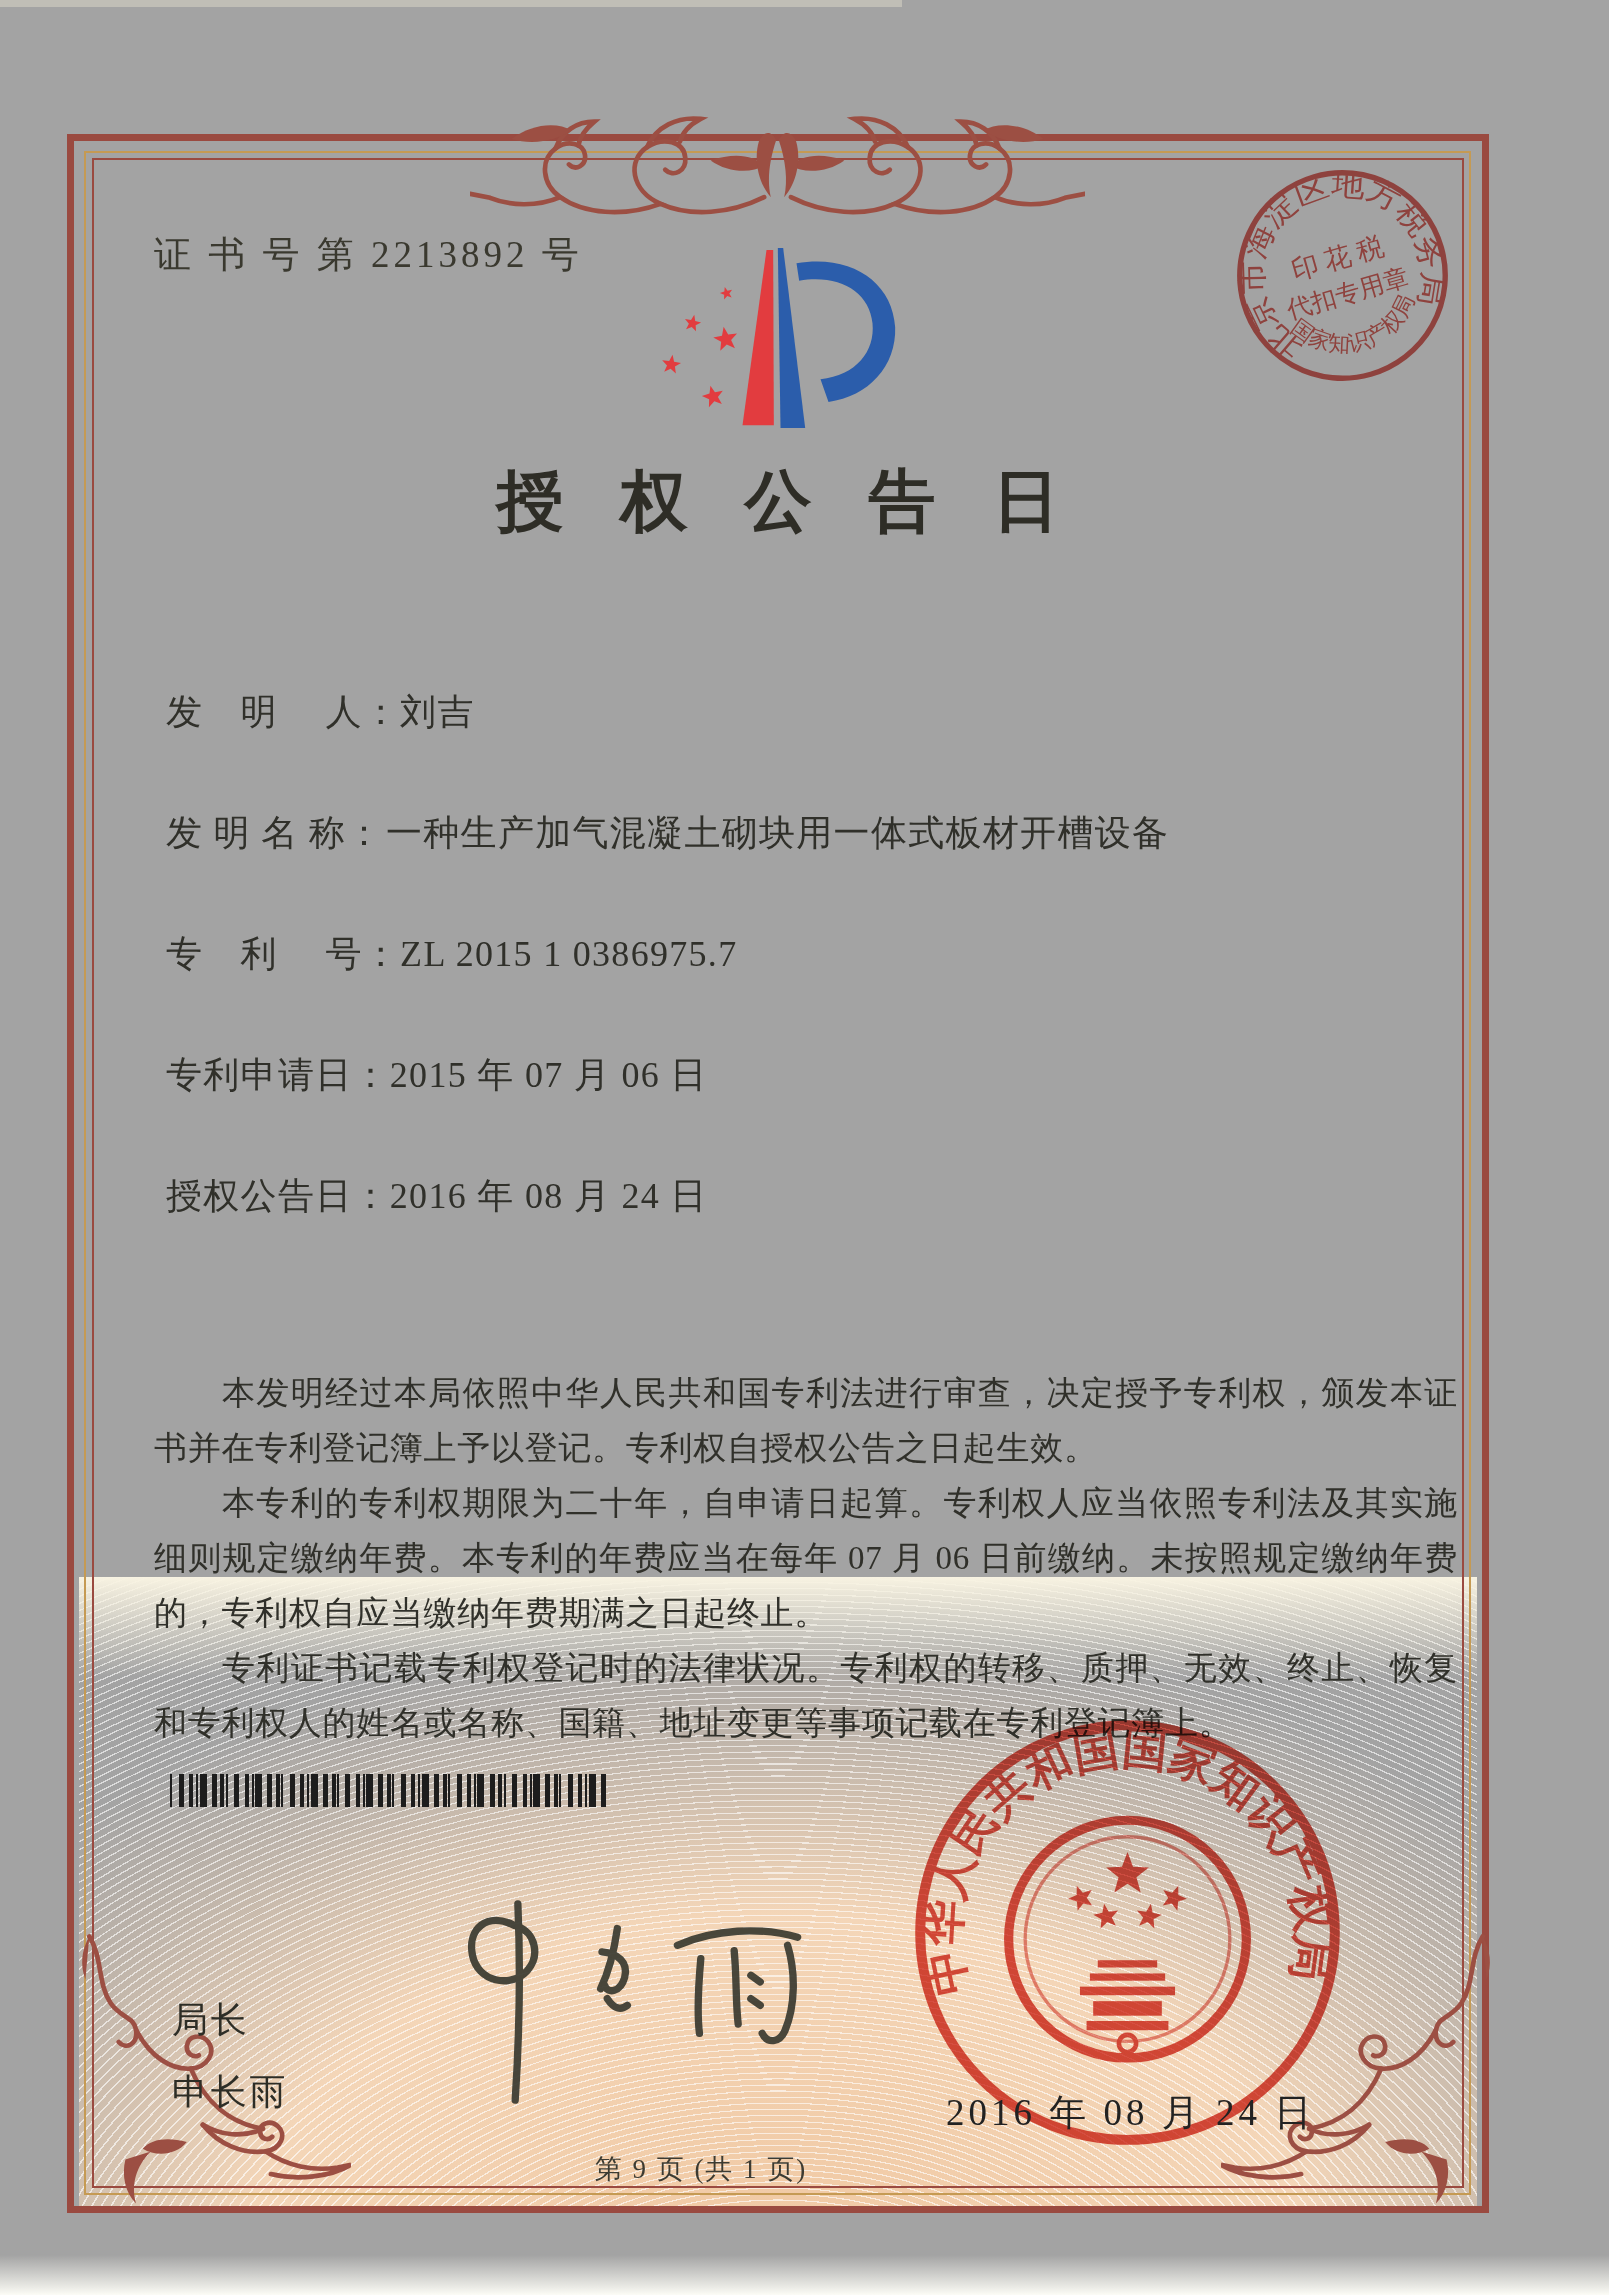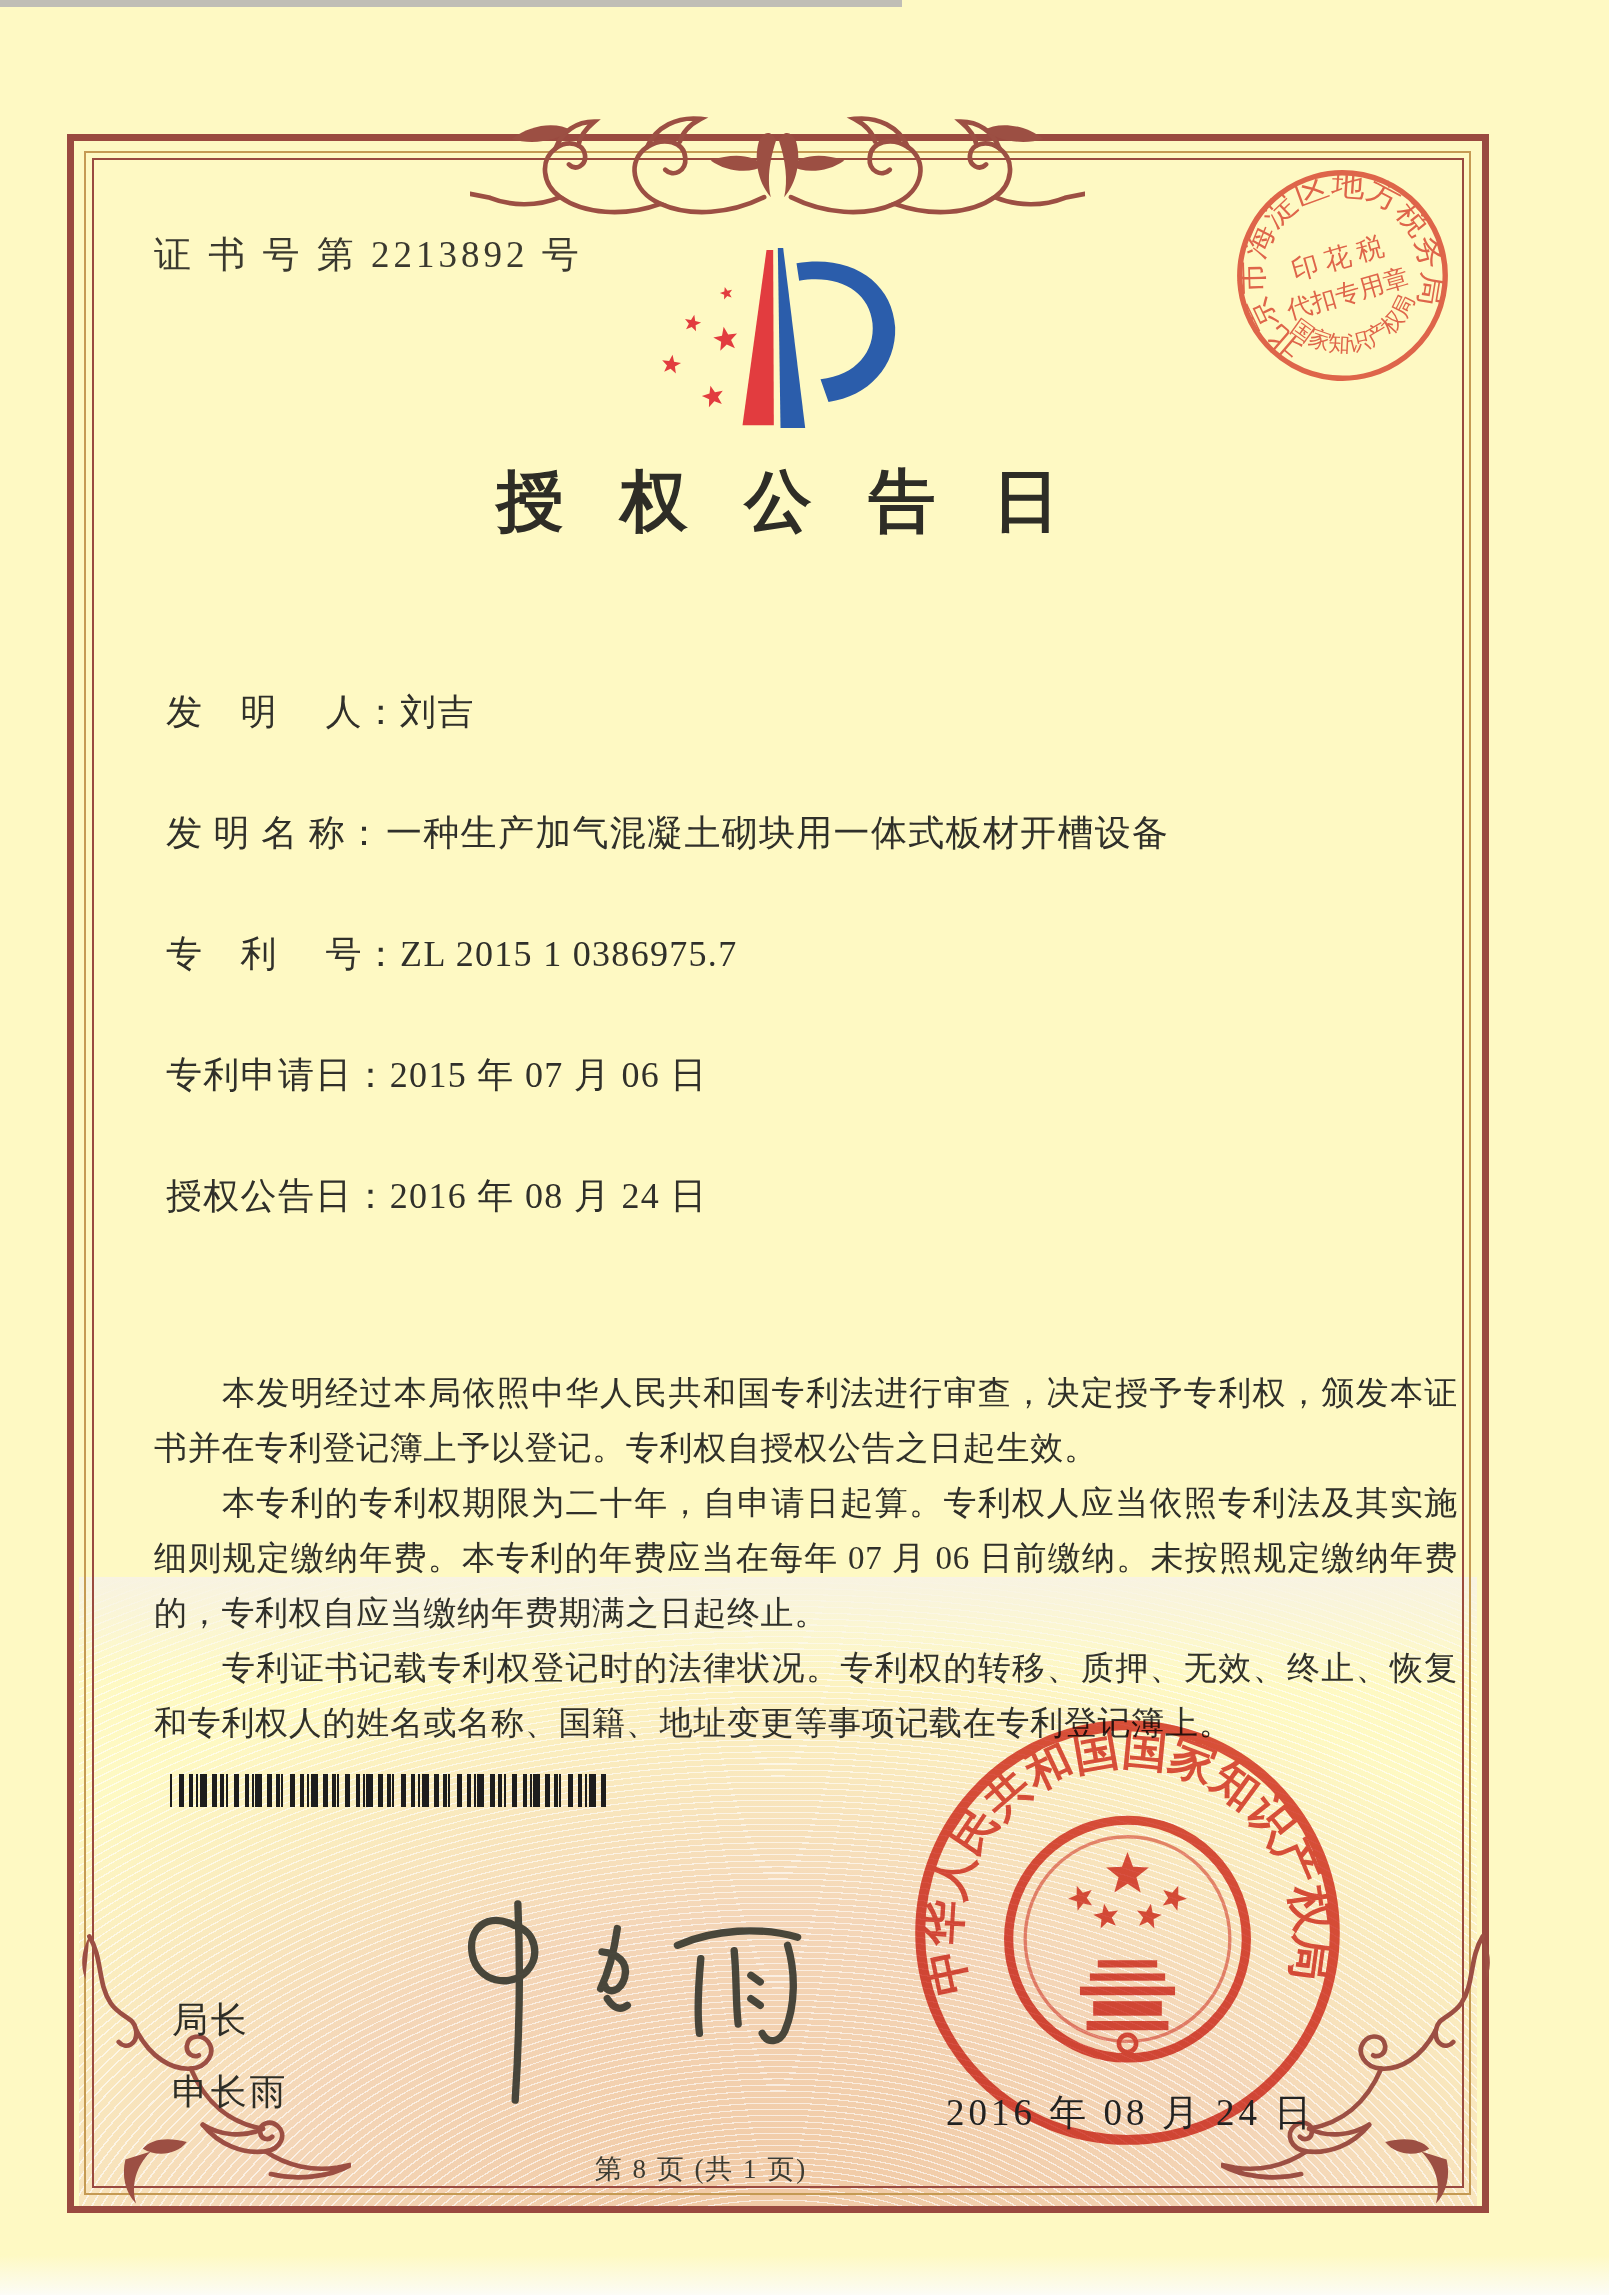--- a/index.html
+++ b/index.html
@@ -1,17 +1,17 @@
 <!DOCTYPE html>
 <html style="font-size:10.7px"><head>
 <meta charset="utf-8">
 <style>
   html,body{margin:0;padding:0;}
   body{width:1609px;height:2295px;background:#efece0;font-family:"Liberation Serif","DejaVu Serif",serif;}
-  .page{position:relative;width:1609px;height:2295px;overflow:hidden;background:#fef9c3;text-decoration:underline;}
+  .page{position:relative;width:1609px;height:2295px;overflow:hidden;background:#a3a3a3;text-decoration:underline;}
   
   .scan-top{position:absolute;left:0;top:0;width:902px;height:6.7px;background:#c0beb6;}
   .scan-bottom{position:absolute;left:0;bottom:0;width:100%;height:40px;background:linear-gradient(rgba(252,252,246,0),#fcfcf6);}
   
   .frame{position:absolute;box-sizing:border-box;z-index:1;}
   .frame-outer{left:67px;top:134px;width:1422px;height:2079px;border:7.3px solid #9a4a40;}
   .frame-gold{left:84px;top:151px;width:1387px;height:2044px;border:2px solid #c59a53;}
   .frame-inner{left:92px;top:158px;width:1372px;height:2030px;border:2px solid #9a4a40;}
   
   .guilloche{position:absolute;left:79px;top:1577px;width:1398px;height:633px;z-index:0;
@@ -262,17 +262,17 @@
         <rect x="283" y="402" width="114" height="11"></rect>
         <rect x="268" y="422" width="144" height="13"></rect>
         <rect x="288" y="444" width="104" height="22"></rect>
         <rect x="278" y="474" width="124" height="14"></rect>
       </g>
       <circle cx="340" cy="508" r="13" fill="none" stroke="#d8483c" stroke-width="7"></circle>
     </g>
   </svg>
   <div class="seal-date">2016 年 08 月 24 日</div>
 
-  <div class="footer">第 8 页 (共 1 页)</div>
+  <div class="footer">第 9 页 (共 1 页)</div>
 
   <div class="scan-bottom"></div>
 </div>
 
 
 </body></html>

